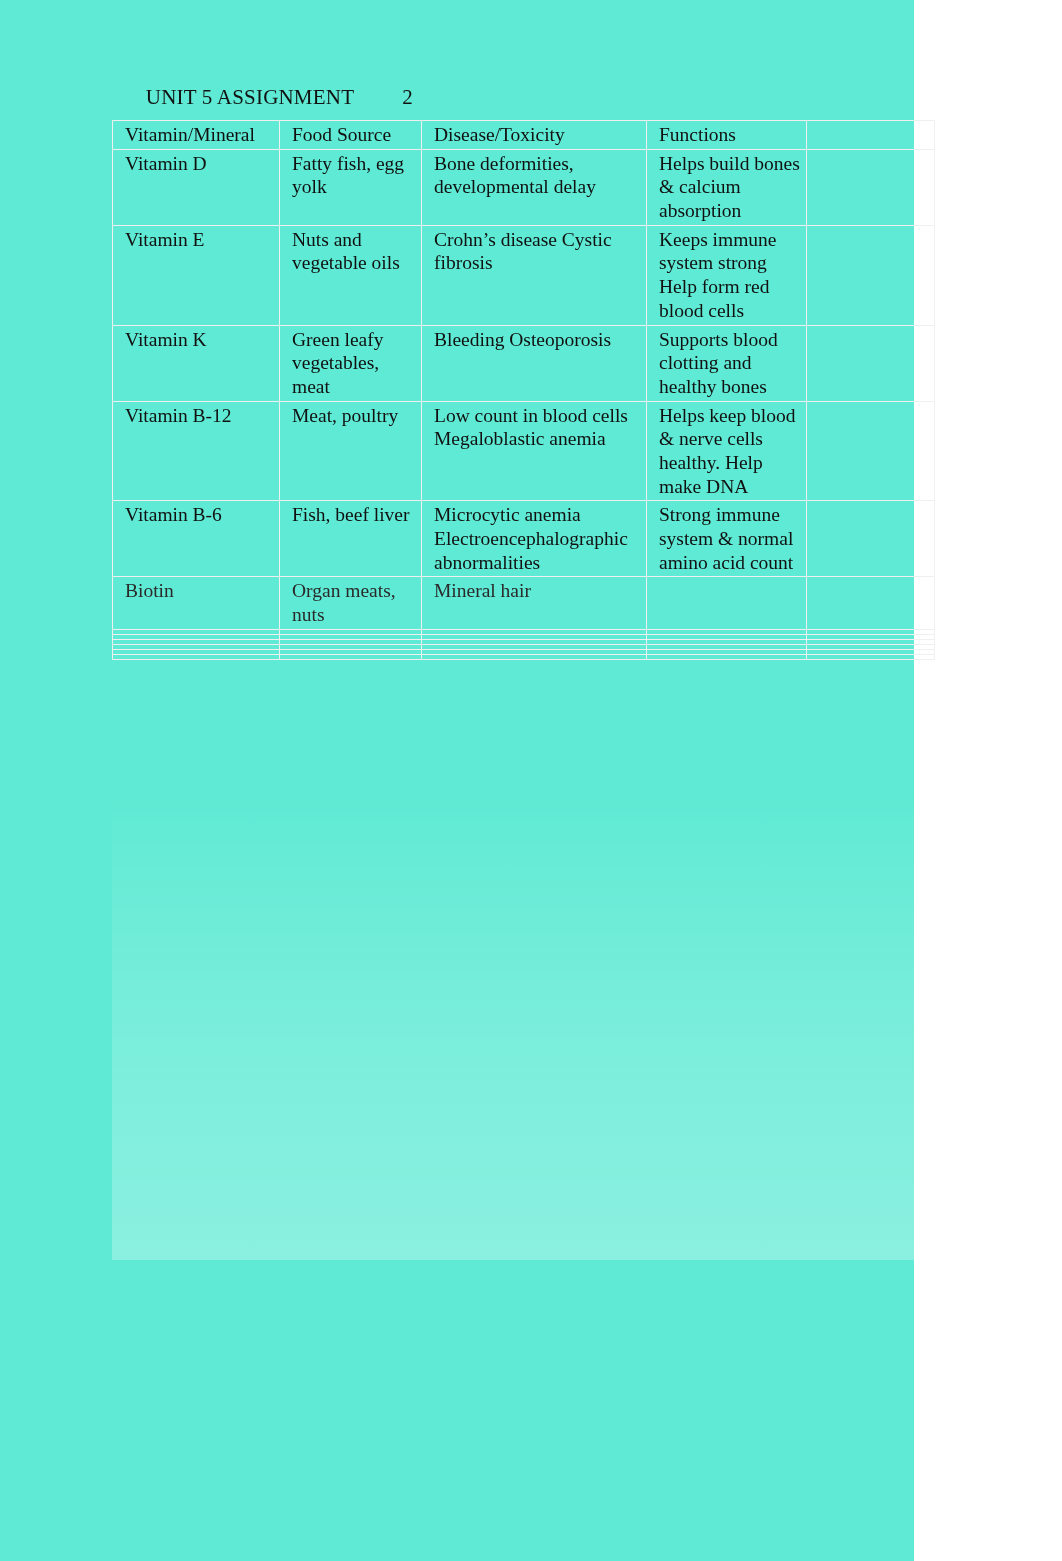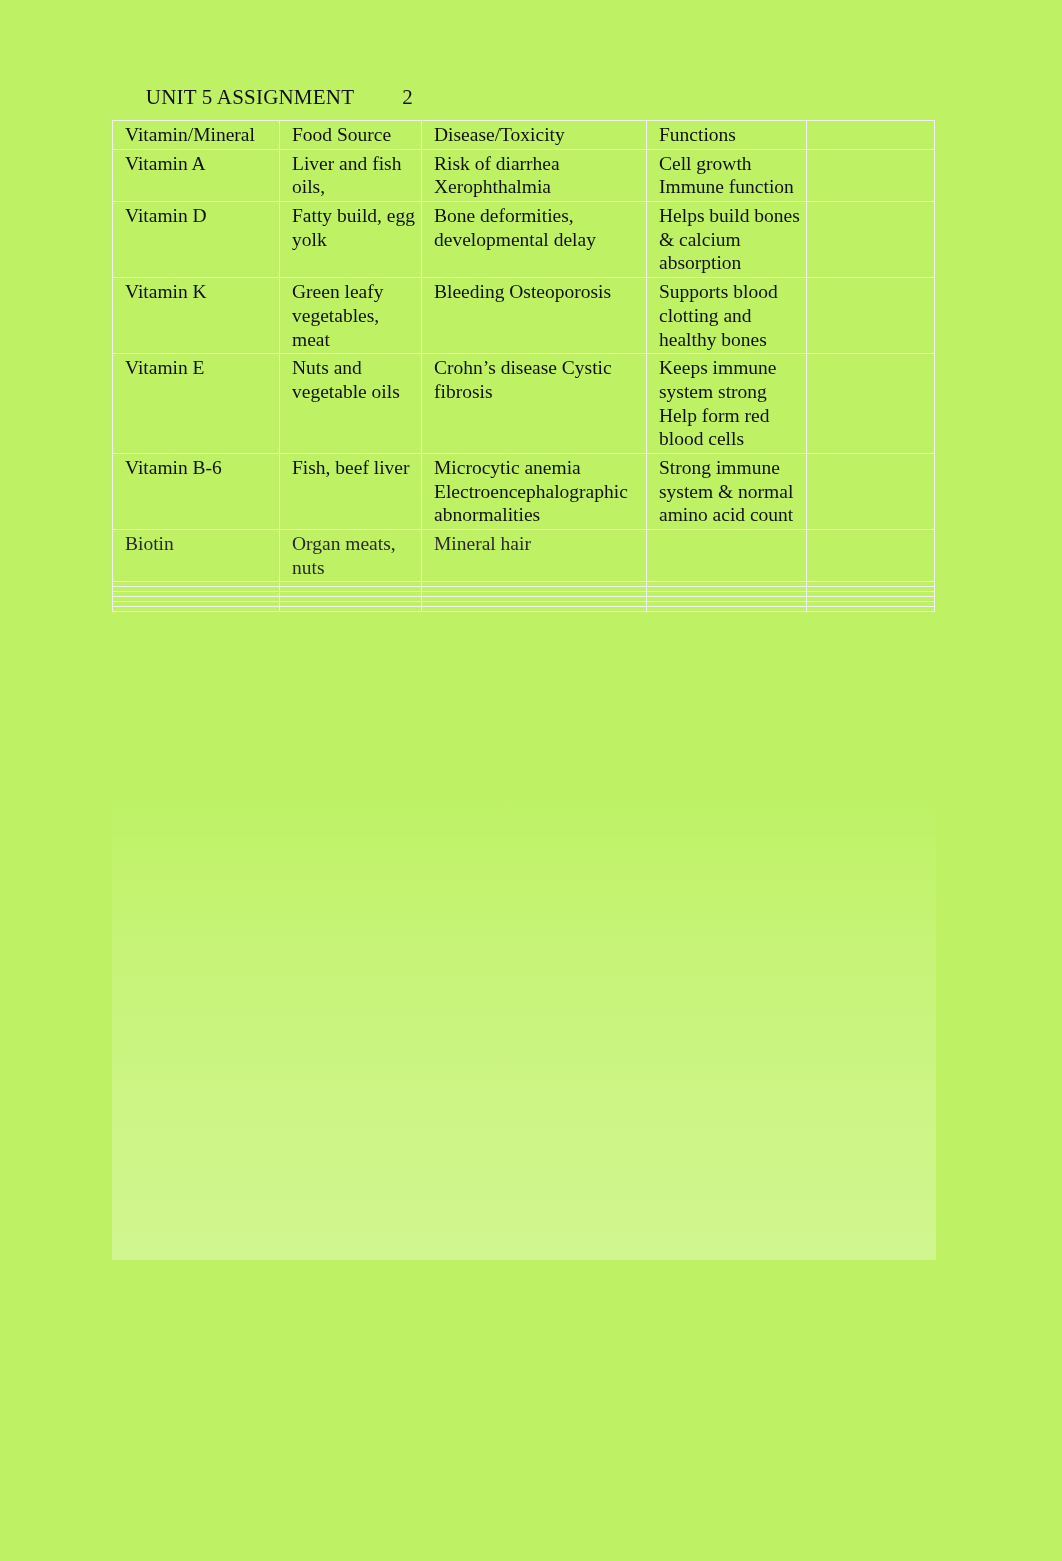--- a/index.html
+++ b/index.html
@@ -11,23 +11,23 @@
     width: 1062px;
     height: 1561px;
     position: relative;
     font-family: "Liberation Serif", "DejaVu Serif", serif;
     color: #000000;
     overflow: hidden;
   }
   .page {
     position: absolute;
     left: 0; top: 0;
-    width: 1062px;
+    width: 914px;
     height: 1561px;
-    background: #bef264;
+    background: #5eead4;
   }
   .doc-header {
     position: absolute;
     left: 124px;
     top: 60px;
     font-size: 21px;
     letter-spacing: 0.2px;
     white-space: pre;
     color: #121212;
   }
@@ -103,57 +103,57 @@
     <tbody>
 
       <tr class="f0">
         <td>Vitamin/Mineral</td>
         <td>Food Source</td>
         <td>Disease/Toxicity</td>
         <td>Functions</td>
         <td></td>
       </tr>
 
-      <tr class="f0">
-        <td>Vitamin A</td>
-        <td>Liver and fish oils,</td>
-        <td>Risk of diarrhea
-Xerophthalmia</td>
-        <td>Cell growth
-Immune function</td>
-        <td></td>
-      </tr>
 
       <tr class="f0">
         <td>Vitamin D</td>
-        <td>Fatty build, egg yolk</td>
+        <td>Fatty fish, egg yolk</td>
         <td>Bone deformities, developmental delay</td>
         <td>Helps build bones &amp; calcium absorption</td>
-        <td></td>
-      </tr>
-
-      <tr class="f0">
-        <td>Vitamin K</td>
-        <td>Green leafy vegetables, meat</td>
-        <td>Bleeding
-Osteoporosis</td>
-        <td>Supports blood clotting and healthy bones</td>
         <td></td>
       </tr>
 
       <tr class="f0">
         <td>Vitamin E</td>
         <td>Nuts and vegetable oils</td>
         <td>Crohn’s disease
 Cystic fibrosis</td>
         <td>Keeps immune system strong
 Help form red blood cells</td>
         <td></td>
       </tr>
 
+      <tr class="f0">
+        <td>Vitamin K</td>
+        <td>Green leafy vegetables, meat</td>
+        <td>Bleeding
+Osteoporosis</td>
+        <td>Supports blood clotting and healthy bones</td>
+        <td></td>
+      </tr>
+
+      <tr class="f0">
+        <td>Vitamin B-12</td>
+        <td>Meat, poultry</td>
+        <td>Low count in blood cells
+Megaloblastic anemia</td>
+        <td>Helps keep blood &amp; nerve cells healthy.
+Help make DNA</td>
+        <td></td>
+      </tr>
 
       <tr class="f0">
         <td>Vitamin B-6</td>
         <td>Fish, beef liver</td>
         <td>Microcytic anemia
 Electroencephalographic abnormalities</td>
         <td>Strong immune system &amp; normal amino acid count</td>
         <td></td>
       </tr>
 

